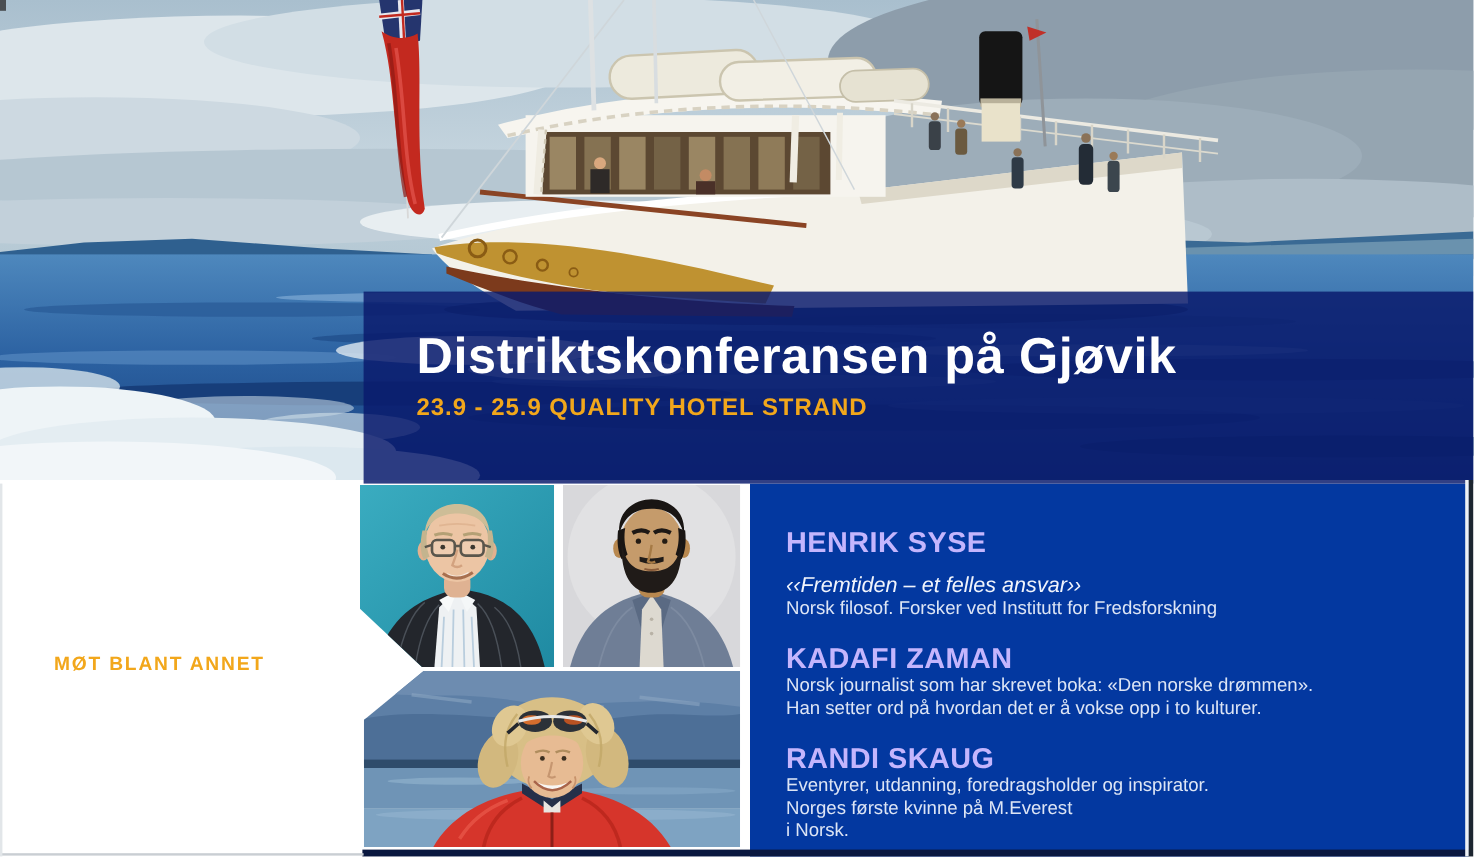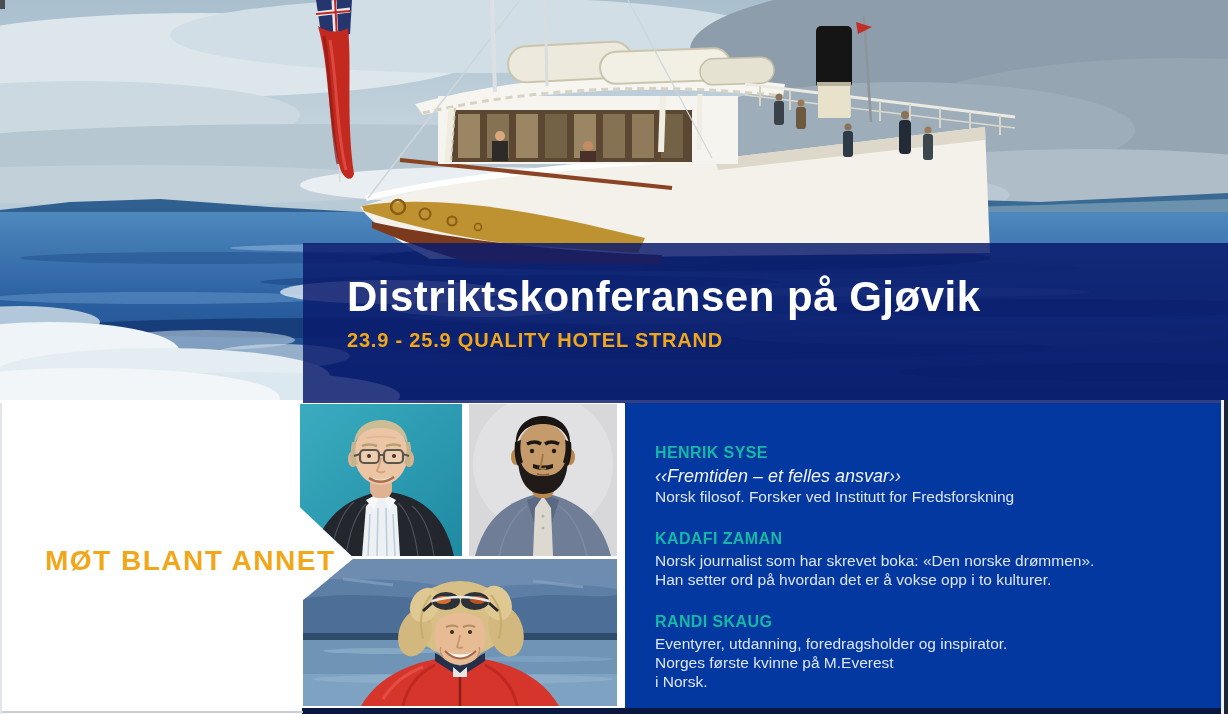--- a/index.html
+++ b/index.html
@@ -17,30 +17,30 @@
     padding:30px 0 0 44px;z-index:4;
   }
   .banner h1{
     margin:0;font-size:42px;font-weight:bold;color:#ffffff;letter-spacing:0.5px;line-height:1.12;
   }
   .banner .subtitle{
     margin-top:9px;font-size:20px;font-weight:bold;color:var(--accent,#F2A71B);letter-spacing:0.8px;
   }
   
   .kicker{
-    position:absolute;left:45px;top:545px;font-size:28px;font-weight:bold;
+    position:absolute;left:45px;top:545px;font-size:16px;font-weight:bold;
     color:var(--accent,#F2A71B);letter-spacing:1.5px;z-index:3;
   }
   .panel{
     position:absolute;left:625px;top:403px;width:599px;height:311px;
     background:var(--panel,#0338A0);box-sizing:border-box;padding:38px 20px 0 30px;z-index:2;
   }
   .speaker{margin-bottom:21px;}
-  .sp-name{font-size:16px;font-weight:bold;color:#14b8a6;letter-spacing:0.4px;line-height:24px;}
-  .sp-quote{font-size:18px;font-style:italic;color:#f1f4fc;line-height:21px;margin-top:1px;}
+  .sp-name{font-size:24px;font-weight:bold;color:#c4b5fd;letter-spacing:0.4px;line-height:24px;}
+  .sp-quote{font-size:18px;font-style:italic;color:#f1f4fc;line-height:21px;margin-top:12px;}
   .sp-line{font-size:15.5px;color:#dde5f5;line-height:19px;}
   
   .photo{position:absolute;overflow:hidden;z-index:2;}
   .photo svg{display:block;}
   .photo-henrik{left:300px;top:404px;width:162px;height:152px;
     clip-path:polygon(0 0,100% 0,100% 100%,32% 100%,0 68%);}
   .photo-kadafi{left:469px;top:404px;width:148px;height:152px;}
   .photo-randi{left:303px;top:559px;width:314px;height:147px;
     clip-path:polygon(16% 0,100% 0,100% 100%,0 100%,0 28%);}
   

